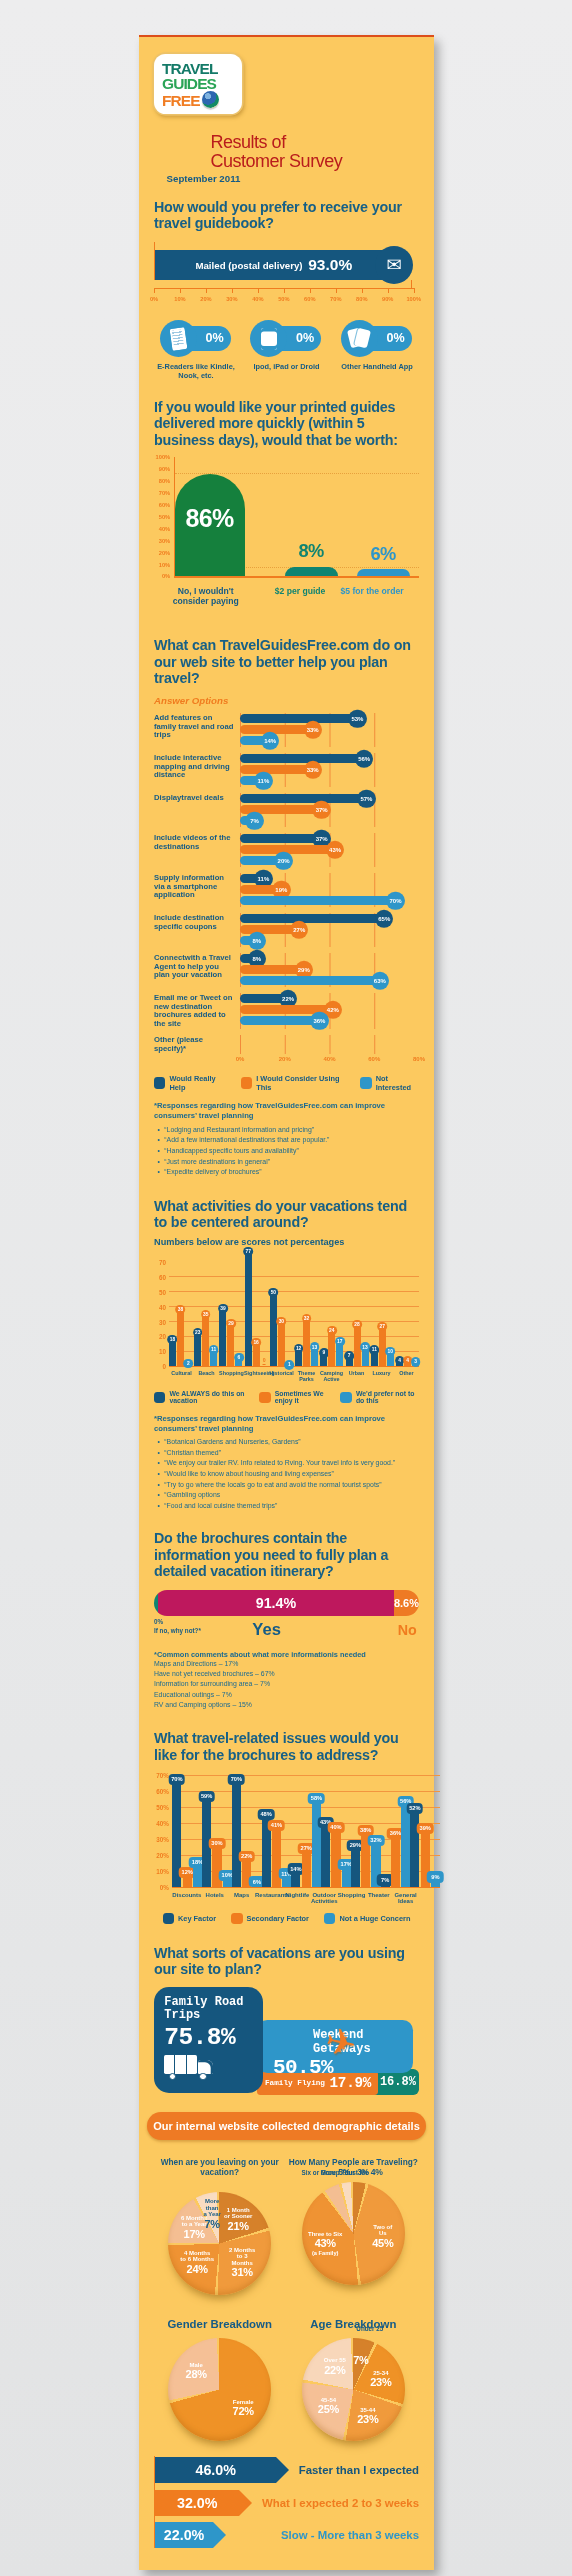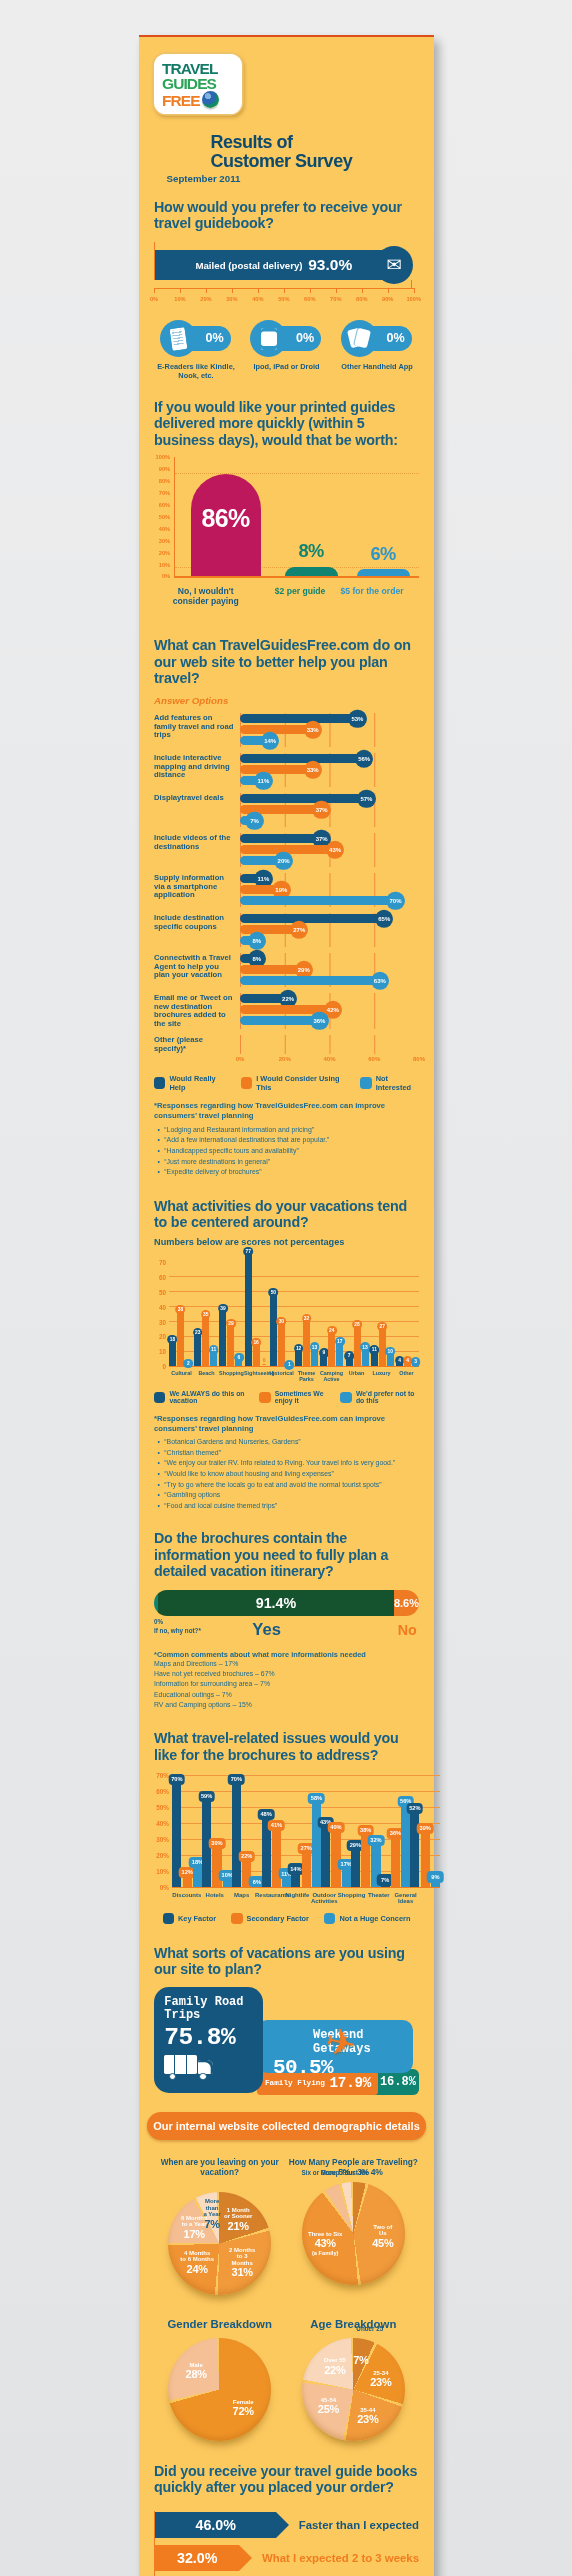--- a/index.html
+++ b/index.html
@@ -12,21 +12,21 @@
   .qtitle{color:#176086;font-weight:bold;font-size:14.3px;line-height:1.16;letter-spacing:-0.2px;}
   
   .logo-card{width:73px;background:#fff;border-radius:11.4px;padding:6.9px 6.9px 5.7px 8px;
              box-shadow:0 0 0 1.7px #ecc26a,1.7px 2.3px 4.6px rgba(140,90,10,.45);display:inline-block;vertical-align:top;}
   .logo-w{font-weight:bold;font-size:15.5px;line-height:.98;letter-spacing:-0.9px;display:block;}
   .lw-travel{color:#147A68}.lw-guides{color:#2BA457}.lw-free{color:#F07D24;display:inline-block;}
   .globe{display:inline-block;width:17px;height:17px;border-radius:50%;vertical-align:-2.3px;margin-left:2.3px;
          background:radial-gradient(circle at 35% 30%,#7fb3e0 0 18%,#2b66b0 19% 52%,#128a66 53% 74%,#7ec14a 75% 100%);
          box-shadow:0 1.7px 1.1px rgba(120,120,120,.4);}
   .hdr-right{display:inline-block;margin-left:12.6px;padding-top:19.5px;}
-  .hdr-title{color:#0c4a6e;font-weight:bold;font-size:18px;line-height:1.04;letter-spacing:-0.5px;margin-left:44px;}
+  .hdr-title{color:#b91c1c;font-weight:normal;font-size:18px;line-height:1.04;letter-spacing:-0.5px;margin-left:44px;}
   .hdr-sub{color:#155B86;font-weight:bold;font-size:9.7px;margin-top:1.7px;}
   
   .axisbox{border-left:1.7px solid #F07C1F;padding-left:0;position:relative;}
   .bar-mail{height:30px;background:#15567E;border-radius:0 2.3px 2.3px 0;width:90%;display:flex;align-items:center;justify-content:center;color:#fff;position:relative;}
   .bar-mail .lbl{font-weight:bold;font-size:9.7px;margin-right:5.7px;}
   .bar-mail .pct{font-weight:bold;font-size:15.5px;}
   .mail-cap{position:absolute;width:38px;height:38px;border-radius:50%;background:#15567E;right:-20.6px;top:-4px;
             display:flex;align-items:center;justify-content:center;font-size:18.3px;color:#fff;}
   .marker93{position:absolute;width:1.1px;background:#F07C1F;}
   .row-pdf{display:flex;align-items:center;margin-top:6.9px;height:35px;}
@@ -102,21 +102,21 @@
   .agroup{display:flex;align-items:flex-end;gap:1.1px;}
   .abar{width:6.9px;border-radius:3.4px 3.4px 0 0;position:relative;}
   .adot{position:absolute;top:-4px;left:50%;transform:translateX(-50%);width:9.7px;height:9.7px;border-radius:50%;
         color:#fff;font-weight:bold;font-size:4.9px;display:flex;align-items:center;justify-content:center;}
   .azero{position:absolute;bottom:0.6px;left:50%;transform:translateX(-50%);color:#F07C1F;font-weight:bold;font-size:5.2px;border-bottom:1.1px solid #F07C1F;line-height:1.1;}
   .actcats{display:flex;margin-left:15px;justify-content:space-between;margin-top:3.4px;}
   .actcats div{width:25px;text-align:center;color:#155B86;font-weight:bold;font-size:5.4px;line-height:1.15;}
   
   .ynbar{display:flex;margin-top:10.3px;height:26px;border-radius:13px;overflow:hidden;}
   .ynbar .sliver{background:#108471;flex:none;}
-  .ynbar .yes{background:#14532d;display:flex;align-items:center;justify-content:center;color:#fff;font-weight:bold;font-size:14.3px;}
+  .ynbar .yes{background:#be185d;display:flex;align-items:center;justify-content:center;color:#fff;font-weight:bold;font-size:14.3px;}
   .ynbar .no{background:#EE7A24;display:flex;align-items:center;justify-content:center;color:#fff;font-weight:bold;font-size:11px;}
   .ynlabels{position:relative;height:29px;margin-top:2.3px;}
   .ynlabels .zero{position:absolute;left:0;top:0;color:#155B86;font-weight:bold;font-size:6.3px;line-height:1.3;}
   .ynlabels .yes{position:absolute;left:0;right:15%;text-align:center;top:1.1px;color:#155B86;font-weight:bold;font-size:16.6px;}
   .ynlabels .no{position:absolute;right:2.3px;top:3.4px;color:#F07C1F;font-weight:bold;font-size:14.3px;}
   .fnote2{color:#1A6A92;margin-top:2.3px;}
   .fnote2 .ft{font-weight:bold;font-size:7.4px;}
   .fnote2 div.l{font-size:6.9px;line-height:1.5;}
   
   .isswrap{display:flex;margin-top:11.4px;}
@@ -277,21 +277,21 @@
         <span style="top: 50%;">50%</span>
         <span style="top: 60%;">40%</span>
         <span style="top: 70%;">30%</span>
         <span style="top: 80%;">20%</span>
         <span style="top: 90%;">10%</span>
         <span style="top: 100%;">0%</span>
       </div>
     <div class="q2plot" id="q2-plot">
         <div class="dotline" style="bottom: 86%;"></div>
         <div class="dotline" style="bottom: 7%;"></div>
-        <div class="archbar arch" style="left: 16px; width: 70px; height: 102px; background: #be185d;">
+        <div class="archbar arch" style="left: 0; width: 70px; height: 102px; background: #15803d;">
           <div class="archpct" style="color: rgb(255, 255, 255); font-size: 25px; margin-top: 30px; letter-spacing: -0.6px;">86%</div>
         </div>
         <div class="archbar arch" style="left: 110px; width: 53px; height: 9.5px; background: rgb(16, 132, 113);"></div>
         <div class="archpct" style="position: absolute; bottom: 14px; left: 110px; width: 53px; font-size: 18.3px; color: rgb(16, 132, 113); letter-spacing: -0.6px;">8%</div>
         <div class="archbar arch" style="left: 182px; width: 53px; height: 7.1px; background: rgb(46, 150, 201);"></div>
         <div class="archpct" style="position: absolute; bottom: 11.7px; left: 182px; width: 53px; font-size: 18.3px; color: rgb(46, 150, 201); letter-spacing: -0.6px;">6%</div>
       </div>
   </div>
   <div class="q2labels" id="q2-labels">
       <div style="left: 5.7px; width: 92px; color: rgb(21, 91, 134);">No, I wouldn't consider paying</div>
@@ -860,21 +860,20 @@
             <span class="p">25%</span>
           </div>
           <div class="plab" style="left: 33px; top: 28.4px; color: rgb(255, 255, 255);">
             <span class="n">Over 55</span>
             <span class="p">22%</span>
           </div>
         </div>
       </div>
     </div>
 
-  <div class="qtitle" style="margin-top:22px;">Did you receive your travel guide books quickly after you placed your order?</div>
   <div class="delwrap" id="del-bars">
       <div class="delrow">
         <div class="delbar" style="width: 46%; background: rgb(21, 86, 126); color: rgb(21, 86, 126);">
           <span style="color: rgb(255, 255, 255);">46.0%</span>
         </div>
         <div class="dellab" style="color: rgb(21, 86, 126);">Faster than I expected</div>
       </div>
       <div class="delrow">
         <div class="delbar" style="width: 32%; background: rgb(240, 124, 31); color: rgb(240, 124, 31);">
           <span style="color: rgb(255, 255, 255);">32.0%</span>

